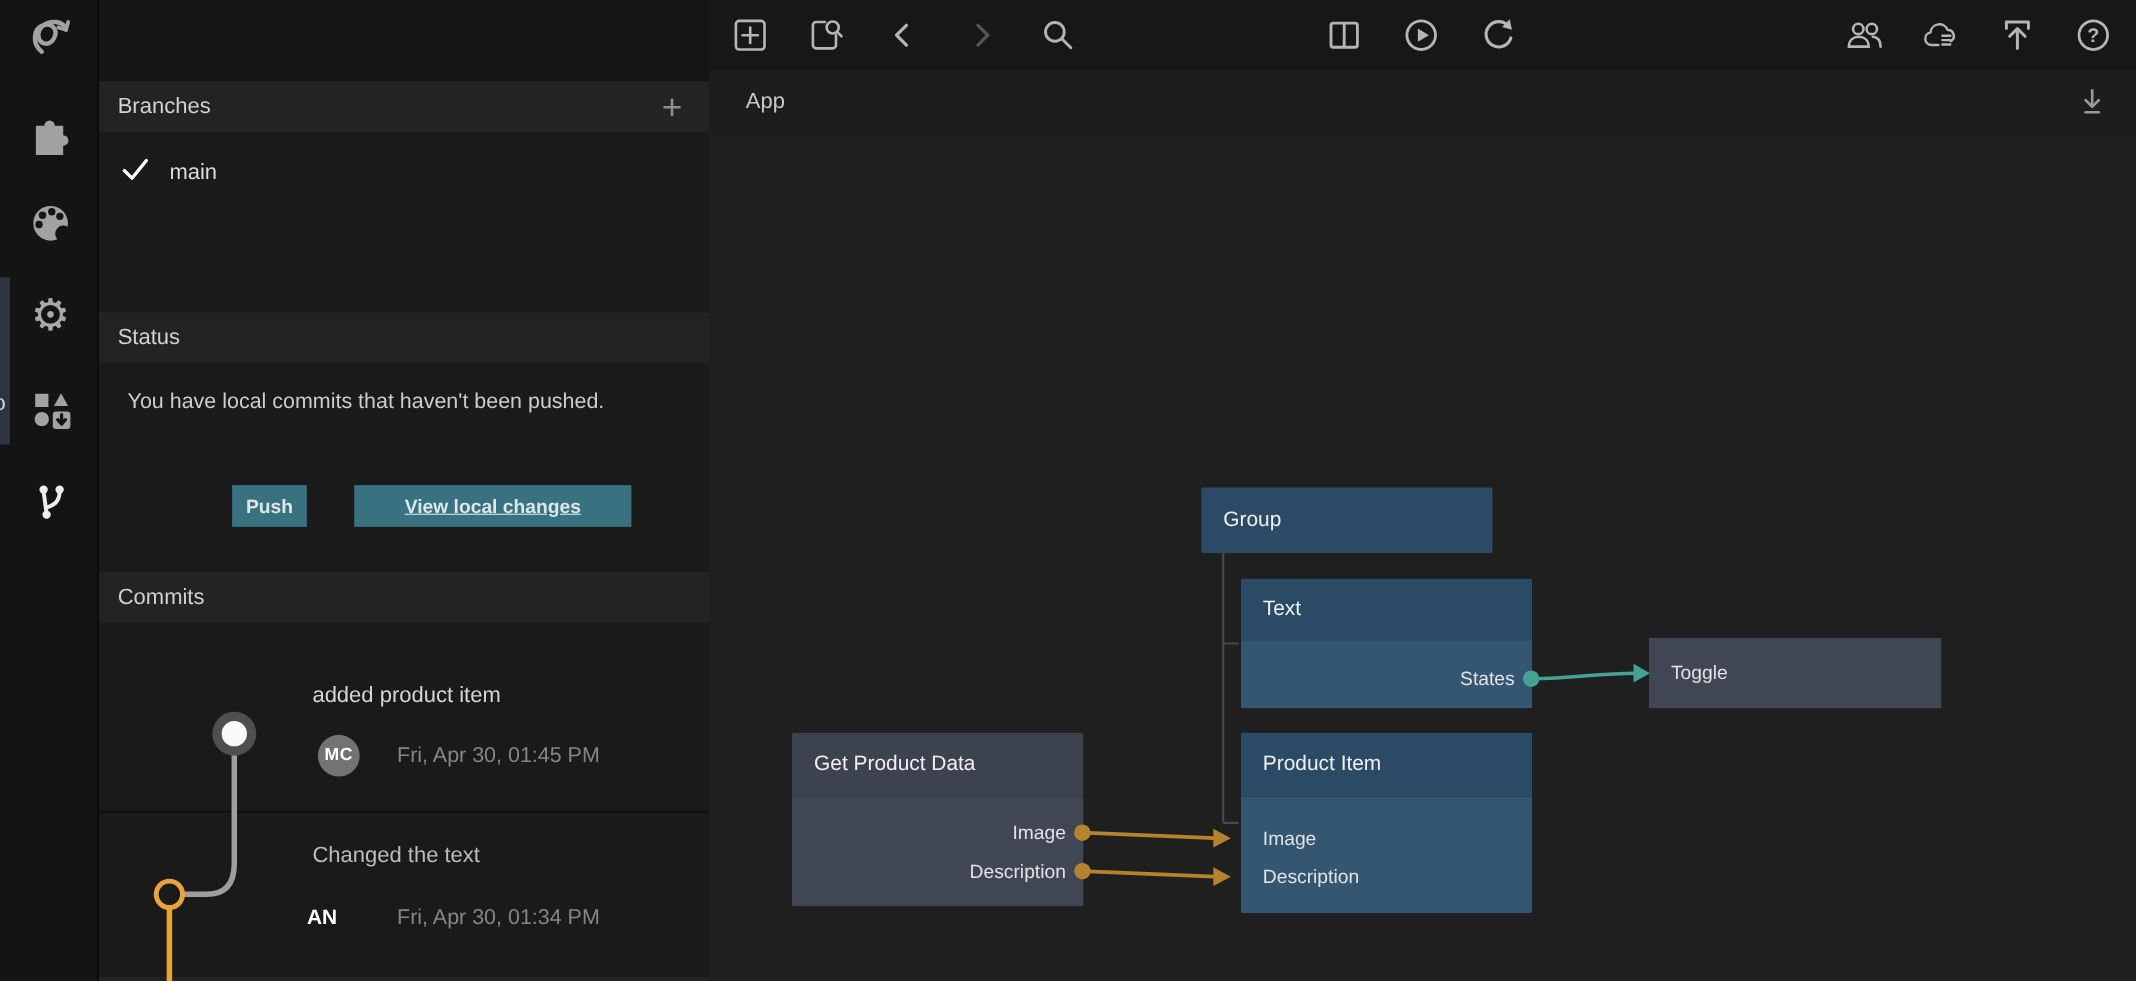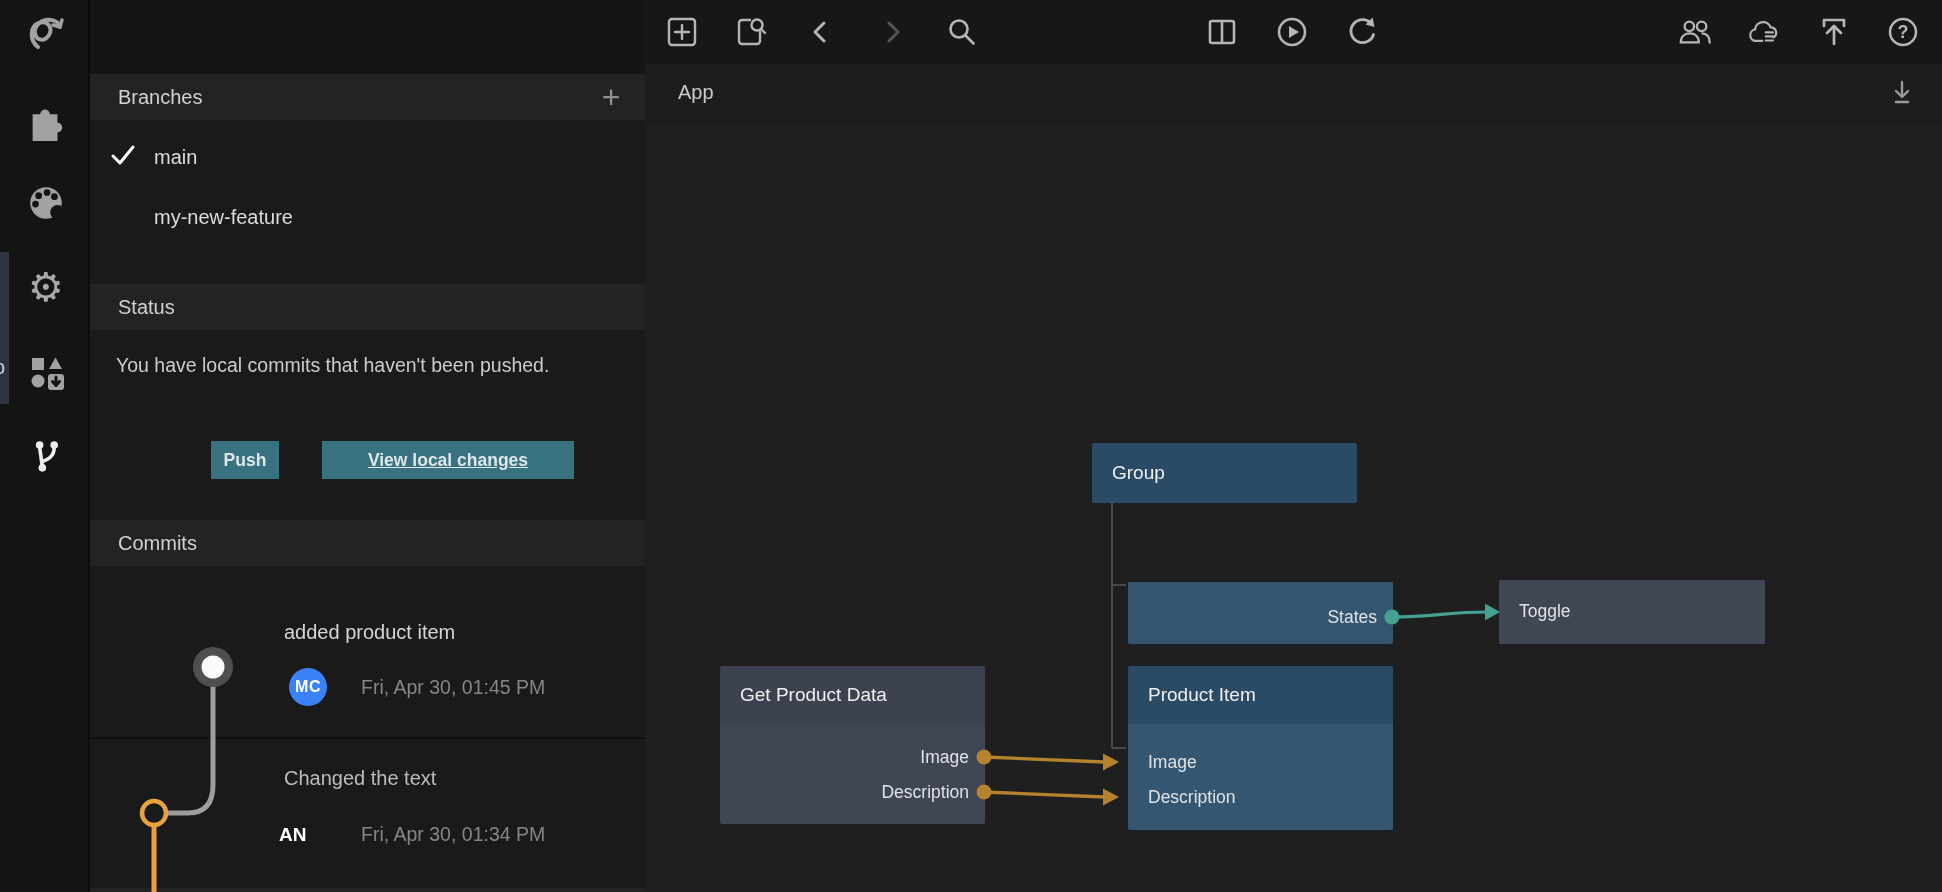--- a/index.html
+++ b/index.html
@@ -13,32 +13,32 @@
   .rail-icon { left:22px; width:48px; height:48px; display:flex; align-items:center; justify-content:center; color:#a2a2a2; cursor:pointer; }
   .rail-icon.active { color:#ededed; }
   .rail-icon svg { display:block; }
   .glyph-gear { font-family:"DejaVu Sans", sans-serif; font-size:40px; line-height:40px; color:#a8a8a8; }
   .sliver { left:0; top:252px; width:9px; height:152px; background:#2e3540; overflow:hidden; z-index:6; color:#cfd3da; font-size:20px; }
   .sliver span { position:absolute; left:-6px; }
 
   
   .panel { left:88px; top:0; width:557px; height:892px; background:#1a1a1a; border-left:2px solid #0c0c0c; z-index:4; overflow:hidden; }
   .panel-top { left:0; top:0; width:557px; height:74px; background:#151515; }
-  .sec-head { left:0; width:557px; height:46px; background:#232323; display:flex; align-items:center; padding-left:28px; color:#d2d2d2; font-size:20px; }
+  .sec-head { left:0; width:557px; height:46px; background:#232323; display:flex; align-items:center; padding-left:17px; color:#d2d2d2; font-size:20px; }
   .branch-row { left:0; width:557px; height:52px; display:flex; align-items:center; color:#dcdcdc; font-size:20px; cursor:pointer; }
   .branch-check { width:34px; margin-left:20px; }
   .branch-label { margin-left:10px; }
   .plus-btn { right:20px; top:84px; width:28px; height:28px; color:#8f8f8f; font-size:32px; line-height:26px; text-align:center; cursor:pointer; }
   .status-msg { left:26px; top:352px; width:480px; color:#cccccc; font-size:19.5px; line-height:1.42; }
   .btn { top:441px; height:38px; background:#38717f; color:#dde7e9; font-weight:bold; font-size:17.5px; display:flex; align-items:center; justify-content:center; cursor:pointer; }
   .btn-push { left:121px; width:68px; }
   .btn-view { left:232px; width:252px;text-decoration:underline; }
   .commit-title { left:194px; color:#d6d6d6; font-size:20px; }
   .commit-row2-title { color:#bdbdbd; }
-  .avatar { left:199px; width:38px; height:38px; border-radius:50%; background:#3b82f6; color:#fff; font-size:16px; font-weight:bold; display:flex; align-items:center; justify-content:center; letter-spacing:.5px; }
+  .avatar { left:199px; width:38px; height:38px; border-radius:50%; background:#737373; color:#fff; font-size:16px; font-weight:bold; display:flex; align-items:center; justify-content:center; letter-spacing:.5px; }
   .initials-plain { left:189px; color:#fff; font-size:19px; font-weight:bold; }
   .timestamp { left:271px; color:#868686; font-size:19.5px; }
   .divider { left:0; width:557px; height:2px; background:#101010; }
   .next-head { left:0; top:888px; width:557px; height:4px; background:#232323; }
 
   
   .topbar { left:645px; top:0; width:1297px; height:64px; background:#171717; z-index:3; }
   .tb-icon { top:15px; width:34px; height:34px; color:#b5b5b5; display:flex; align-items:center; justify-content:center; cursor:pointer; }
   .tb-icon.disabled { color:#555; }
   .appbar { left:645px; top:64px; width:1297px; height:60px; background:#1d1d1d; z-index:2; }
@@ -126,24 +126,20 @@
     </div>
 
     <div class="abs branch-row" style="top:131px">
       <span class="branch-check">
         <svg width="26" height="22" viewBox="0 0 26 22" fill="none" stroke="#fff" stroke-width="3" stroke-linecap="round" stroke-linejoin="round">
             <polyline points="3,12 10,19 23,3"></polyline>
           </svg>
       </span>
       <span class="branch-label">main</span>
     </div>
-    <div class="abs branch-row" style="top:191px">
-      <span class="branch-check"></span>
-      <span class="branch-label">my-new-feature</span>
-    </div>
 
     <div class="abs sec-head" style="top:284px">
       <span>Status</span>
     </div>
     <div class="abs status-msg">You have local commits that haven't been pushed.</div>
     <div class="abs btn btn-push">
       <span>Push</span>
     </div>
     <div class="abs btn btn-view">
       <span>View local changes</span>
@@ -266,20 +262,23 @@
 
   <div class="abs canvas"></div>
 
   <div class="node n-visual" style="left:1092px;top:443px;width:265px;height:60px">
     <div class="hd" style="height:60px">
         <span>Group</span>
       </div>
   </div>
 
   <div class="node n-visual" style="left:1128px;top:526px;width:265px;height:118px">
+    <div class="hd" style="height:56px">
+        <span>Text</span>
+      </div>
     <div class="bd" style="height:62px"></div>
     <span class="port out" style="top:78px">States</span>
   </div>
 
   <div class="node n-logic" style="left:1499px;top:518px;width:266px;height:126px">
     <div class="bd" style="height:64px"></div>
     <span class="port in" style="top:80px">Toggle</span>
   </div>
 
   <div class="node n-logic" style="left:720px;top:666px;width:265px;height:158px">

